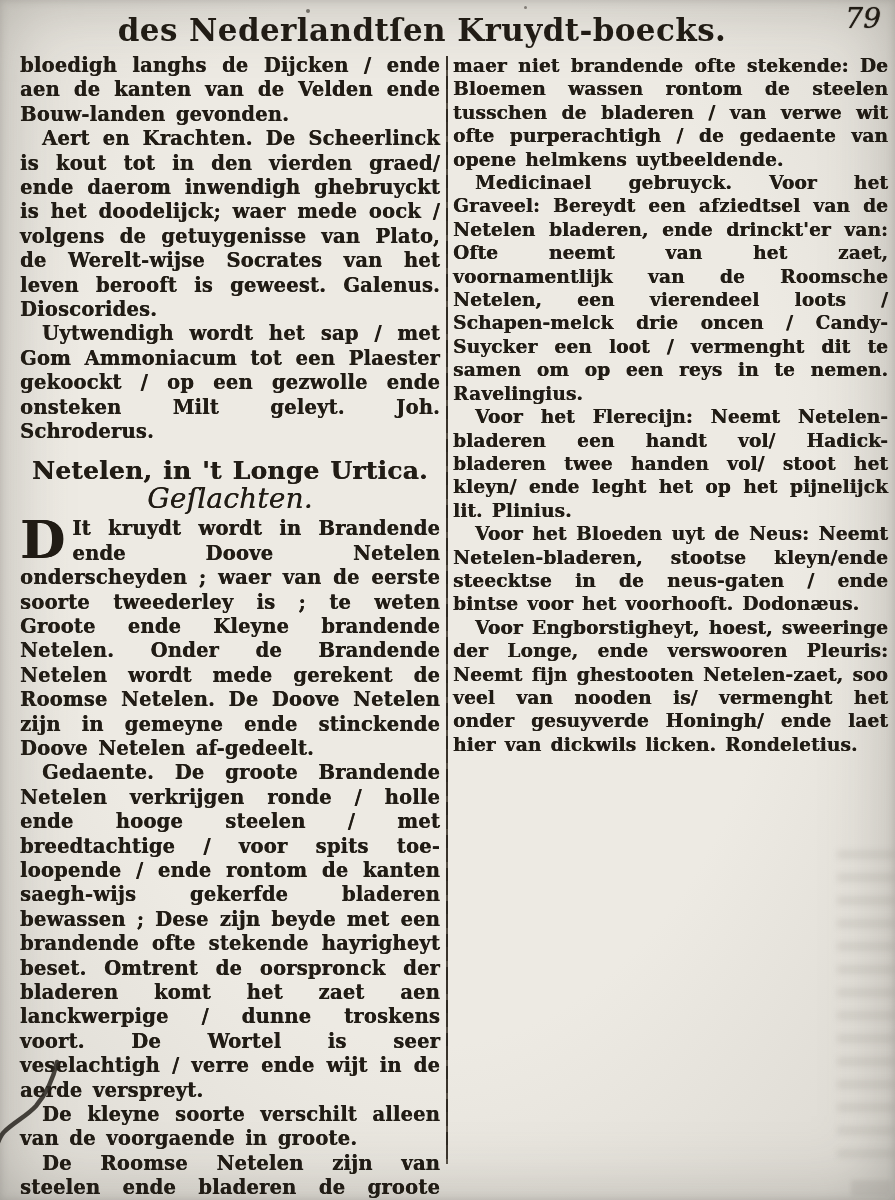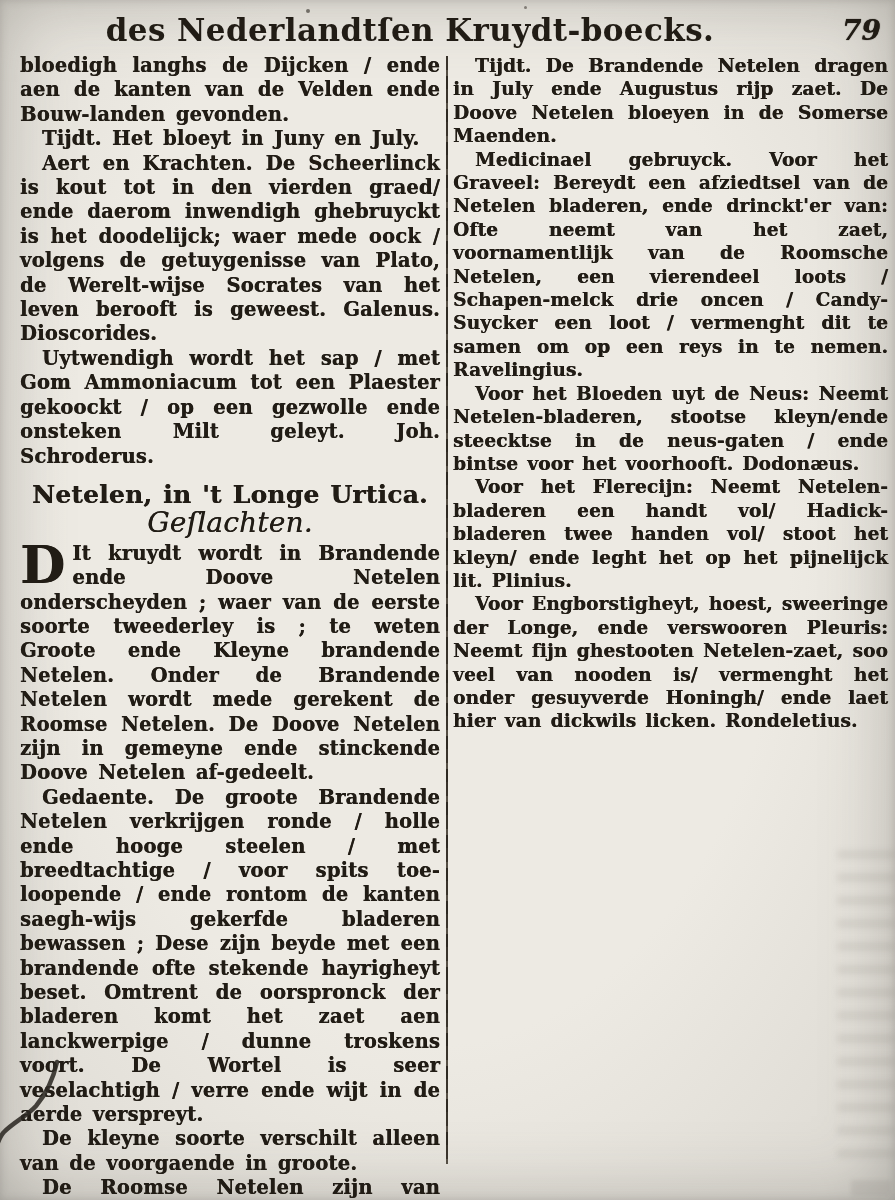--- a/index.html
+++ b/index.html
@@ -4,25 +4,25 @@
 <style>
   html,body{margin:0;padding:0;}
   body{width:895px;height:1200px;background:#c9c7c2;font-family:"DejaVu Serif", serif;}
   .page{
     position:relative;width:895px;height:1200px;overflow:hidden;
     background:radial-gradient(ellipse at 48% 42%, #edeae3 55%, #dedbd4 92%, #d3d1cb 100%);
     box-shadow:inset 0 0 70px rgba(105,102,95,.38), inset 0 0 8px rgba(90,88,82,.25);
     color:#211c15;
   }
   .running-head{
-    position:absolute;top:12px;left:0;width:820px;text-align:center;
+    position:absolute;top:12px;left:12px;width:820px;text-align:center;
     font-size:31px;font-weight:600;letter-spacing:.4px;white-space:nowrap;
   }
   .page-num{
-    position:absolute;top:14px;right:14px;font-size:28px;font-style:italic;font-weight:700;
+    position:absolute;top:2px;right:14px;font-size:28px;font-style:italic;font-weight:400;
     text-shadow:0 0 1px #211c15;
   }
   .columns{
     position:absolute;top:54px;left:20px;width:868px;height:1140px;
     display:flex;align-items:stretch;
   }
   .col{text-align:justify;}
   .col-left{
     width:420px;font-size:19.5px;line-height:24.4px;font-weight:700;
     word-spacing:3.5px;letter-spacing:.2px;
@@ -63,41 +63,40 @@
 
 <div class="page">
 
   <div class="running-head">des Nederlandtſen Kruydt-boecks.</div>
   <div class="page-num">79</div>
 
   <div class="columns">
 
     <div class="col col-left">
       <p>bloedigh langhs de Dijcken / ende aen de kanten van de Velden ende Bouw-landen gevonden.</p>
-      <p class="indent">Tijdt. Het bloeyt in Juny en July.</p>
       <p class="indent">Aert en Krachten. De Scheerlinck is kout tot in den vierden graed/ ende daerom inwendigh ghebruyckt is het doodelijck; waer mede oock / volgens de getuygenisse van Plato, de Werelt-wijse Socrates van het leven berooft is geweest. Galenus. Dioscorides.</p>
       <p class="indent">Uytwendigh wordt het sap / met Gom Ammoniacum tot een Plaester gekoockt / op een gezwolle ende onsteken Milt geleyt. Joh. Schroderus.</p>
 
       <p class="heading"><span class="ital">Netelen</span><span>, in 't Longe </span><span class="ital">Urtica.</span></p>
       <p class="subheading">Geſlachten.</p>
 
       <p><span class="dropcap">D</span><span>It kruydt wordt in Brandende ende Doove Netelen onderscheyden ; waer van de eerste soorte tweederley is ; te weten Groote ende Kleyne brandende Netelen. Onder de Brandende Netelen wordt mede gerekent de Roomse Netelen. De Doove Netelen zijn in gemeyne ende stinckende Doove Netelen af-gedeelt.</span></p>
       <p class="indent">Gedaente. De groote Brandende Netelen verkrijgen ronde / holle ende hooge steelen / met breedtachtige / voor spits toe-loopende / ende rontom de kanten saegh-wijs gekerfde bladeren bewassen ; Dese zijn beyde met een brandende ofte stekende hayrigheyt beset. Omtrent de oorspronck der bladeren komt het zaet aen lanckwerpige / dunne troskens voort. De Wortel is seer veselachtigh / verre ende wijt in de aerde verspreyt.</p>
       <p class="indent">De kleyne soorte verschilt alleen van de voorgaende in groote.</p>
       <p class="indent">De Roomse Netelen zijn van steelen ende bladeren de groote Brandende Netelen wel gelijck, maer het blinckende Zaet groeyt in ronde rouwe bollekens / de welcke grooter als onse gemeyne Erwten zijn.</p>
 
     </div>
 
     <div class="divider"></div>
 
     <div class="col col-right">
-      <p class="indent">Tijdt. De Brandende Netelen dragen in July ende Augustus rijp zaet. De Doove Netelen bloeyen in de Somerse Maenden.</p>
+      <p>maer niet brandende ofte stekende: De Bloemen wassen rontom de steelen tusschen de bladeren / van verwe wit ofte purperachtigh / de gedaente van opene helmkens uytbeeldende.</p>
       <p class="indent">Medicinael gebruyck. Voor het Graveel: Bereydt een afziedtsel van de Netelen bladeren, ende drinckt'er van: Ofte neemt van het zaet, voornamentlijk van de Roomsche Netelen, een vierendeel loots / Schapen-melck drie oncen / Candy-Suycker een loot / vermenght dit te samen om op een reys in te nemen. Ravelingius.</p>
+      <p class="indent">Voor het Flerecijn: Neemt Netelen-bladeren een handt vol/ Hadick-bladeren twee handen vol/ stoot het kleyn/ ende leght het op het pijnelijck lit. Plinius.</p>
       <p class="indent">Voor het Bloeden uyt de Neus: Neemt Netelen-bladeren, stootse kleyn/ende steecktse in de neus-gaten / ende bintse voor het voorhooft. Dodonæus.</p>
-      <p class="indent">Voor het Flerecijn: Neemt Netelen-bladeren een handt vol/ Hadick-bladeren twee handen vol/ stoot het kleyn/ ende leght het op het pijnelijck lit. Plinius.</p>
       <p class="indent">Voor Engborstigheyt, hoest, sweeringe der Longe, ende verswooren Pleuris: Neemt fijn ghestooten Netelen-zaet, soo veel van nooden is/ vermenght het onder gesuyverde Honingh/ ende laet hier van dickwils licken. Rondeletius.</p>
 
     </div>
 
   </div>
 
   <svg class="ink-stroke" width="80" height="130" viewBox="0 0 80 130">
     <path d="M57 20 C 53 38, 46 52, 36 64 C 27 74, 14 80, 4 90 C 0 94, -2 100, -4 106" stroke="#2e2a24" stroke-width="4.5" fill="none" stroke-linecap="round" opacity="0.88"></path>
   </svg>
 

